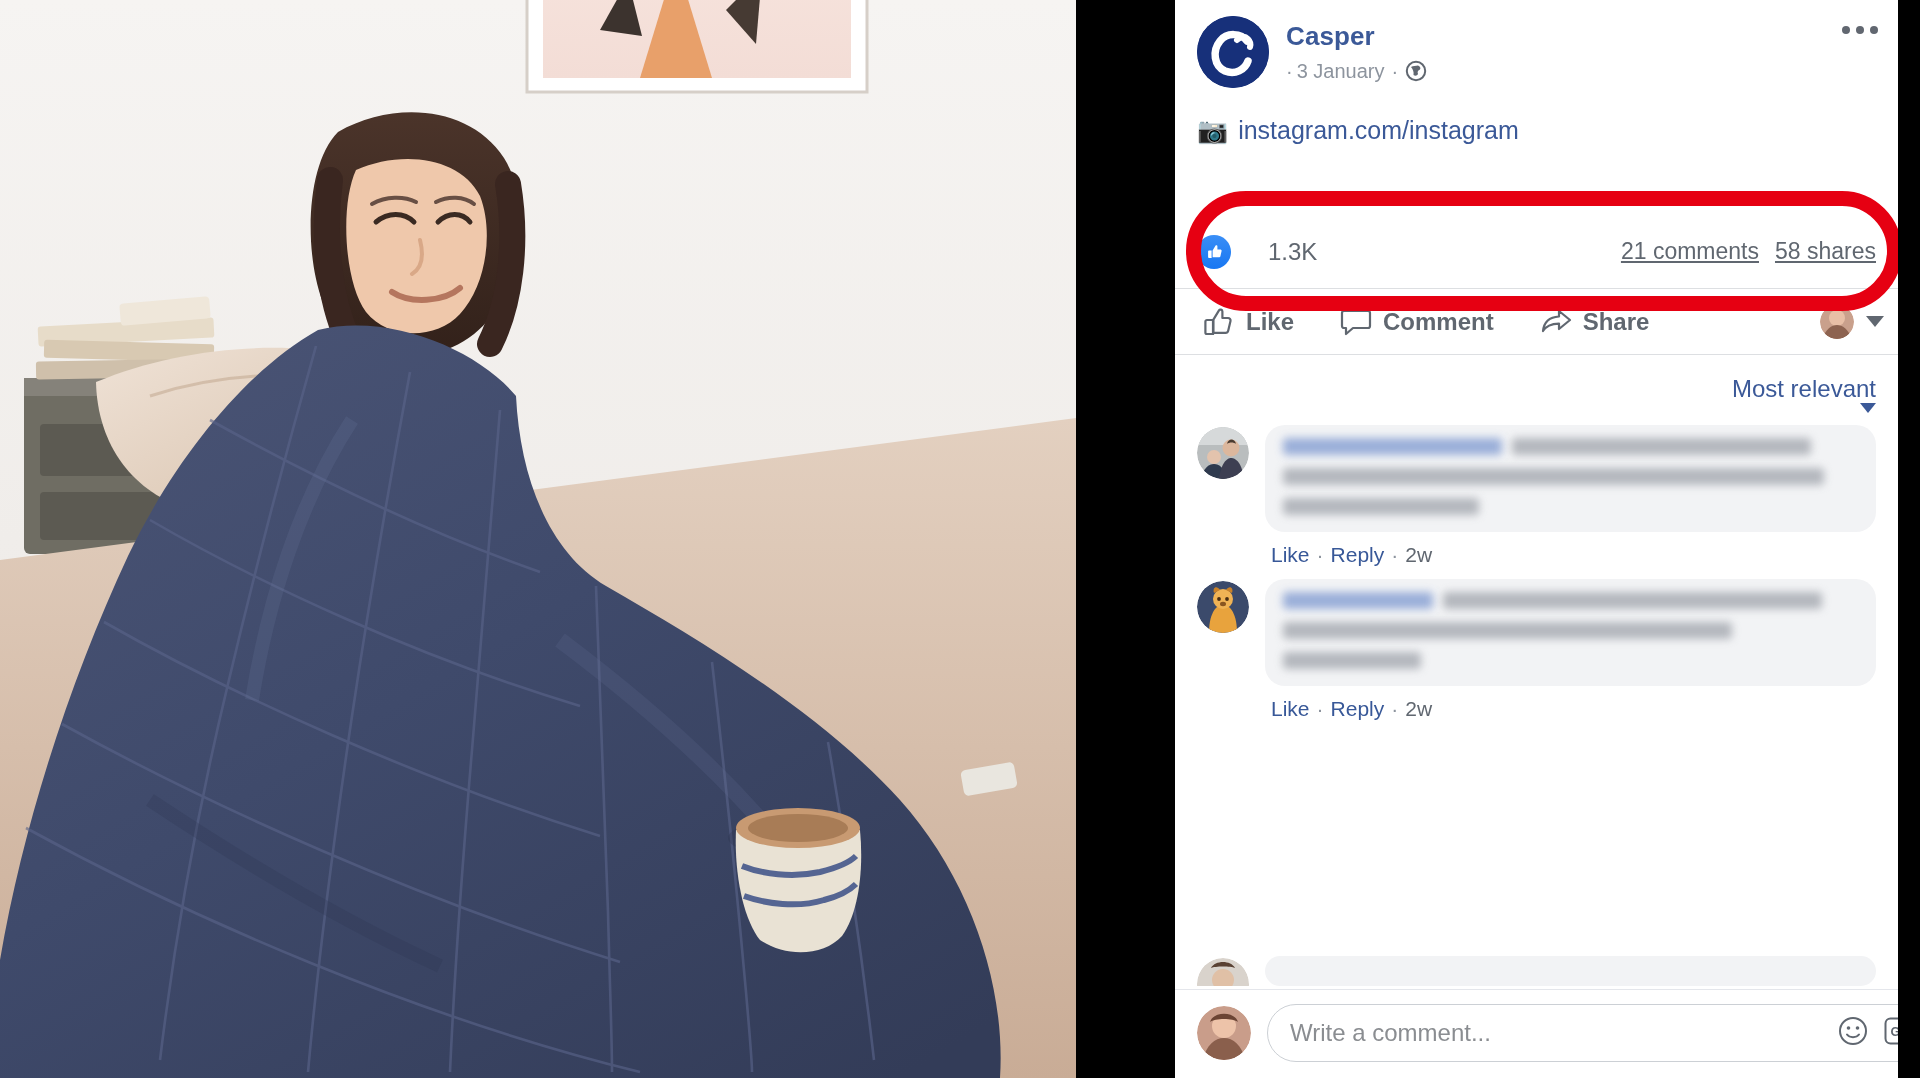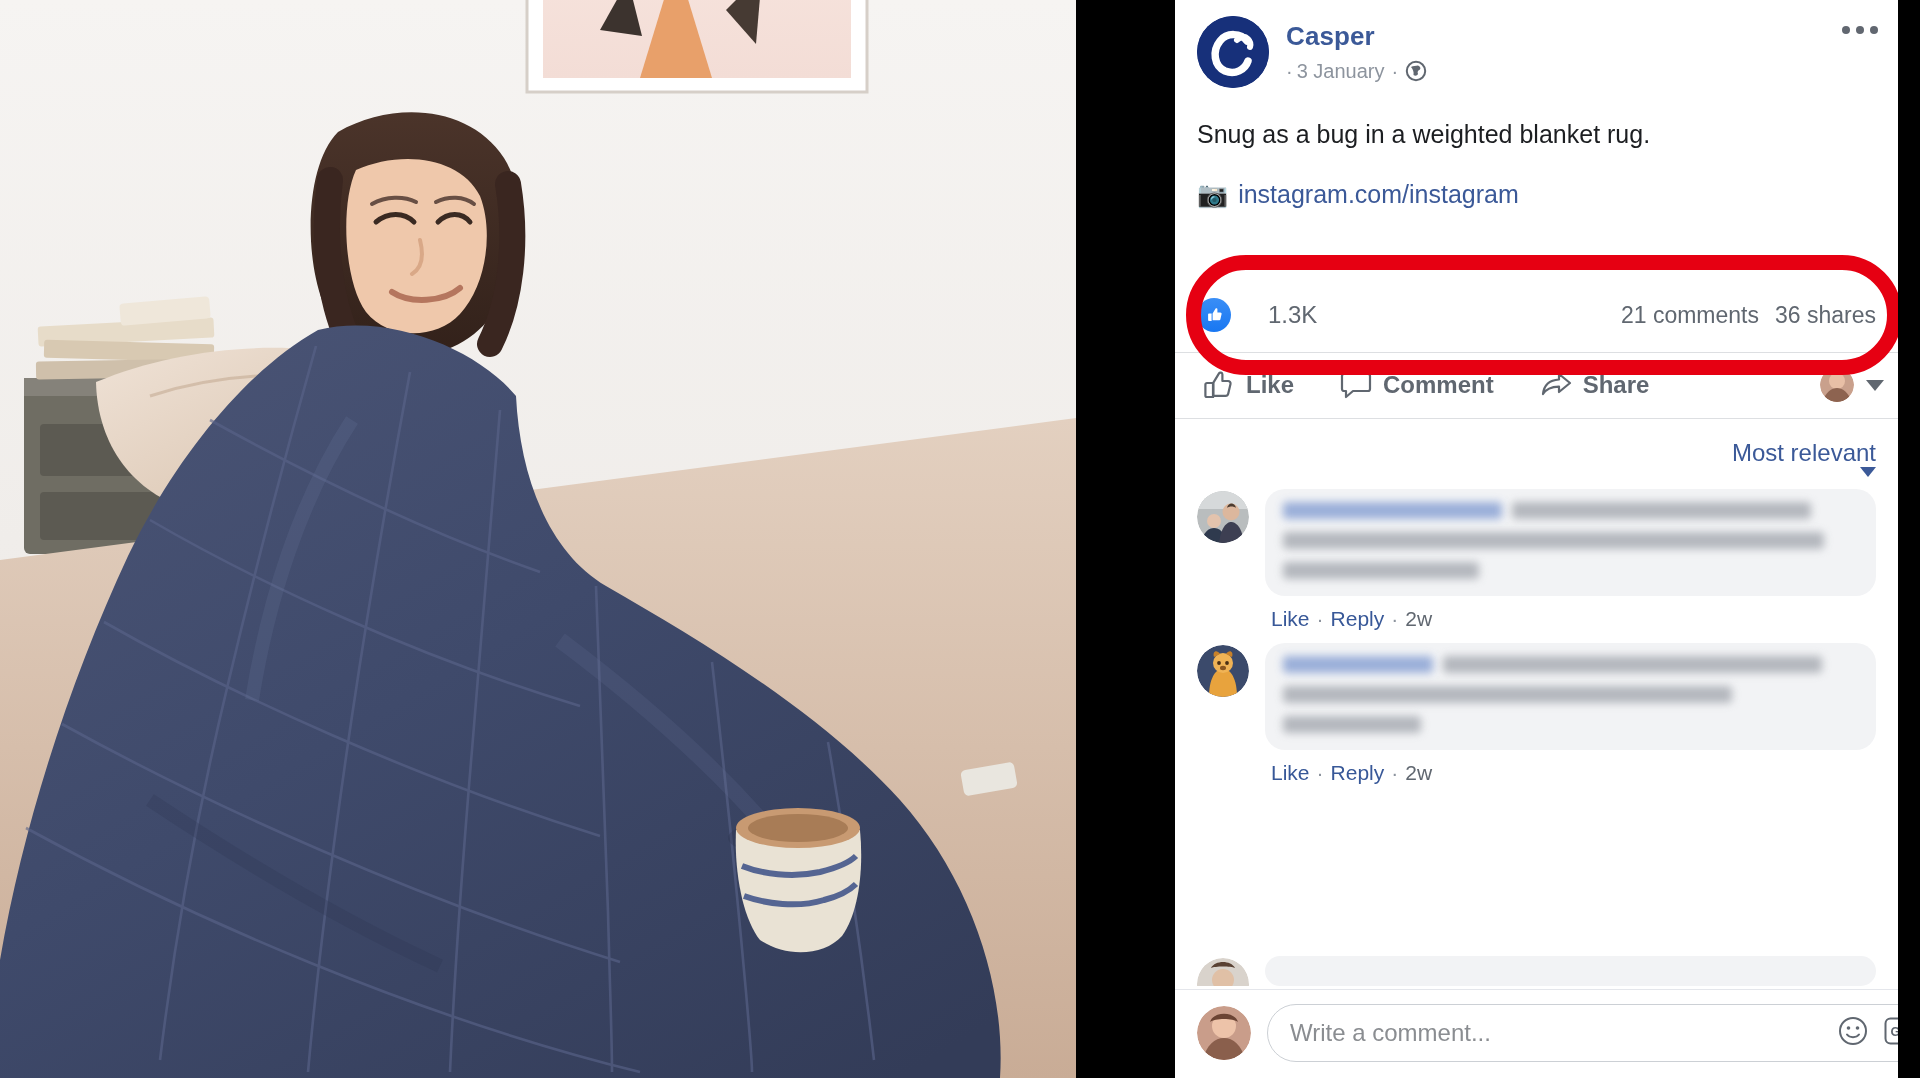--- a/index.html
+++ b/index.html
@@ -146,20 +146,21 @@
     margin-left: 13px;
     font-size: 24px;
     color: #606770;
   }
   .stats-right {
     margin-left: auto;
     display: flex;
     gap: 16px;
     font-size: 23px;
     color: #606770;
+    text-decoration: underline;
   }
   .stat-link { cursor: pointer; }
 
   
   .red-oval {
     position: absolute;
     left: 11px;
     top: -24px;
     width: 716px;
     height: 120px;
@@ -490,41 +491,40 @@
         </div>
       </div>
 
       <div class="more-dots">
         <i></i>
         <i></i>
         <i></i>
       </div>
     </div>
 
-    <div class="post-body">Snug as a bug in a weighted blanket rug.</div>
 
     <div class="link-row">
       <span class="cam-emoji">📷</span>
       <span class="post-link">instagram.com/instagram</span>
     </div>
 
     <div class="stats-zone">
       <div class="stats-row">
         <div class="reaction-pill">
           <span class="thumb-badge">
             <svg width="20" height="20" viewBox="0 0 20 20">
               <path d="M5 8.6 h2.6 v7.4 H5 a.9.9 0 0 1 -.9-.9 V9.5 A.9.9 0 0 1 5 8.6 Z" fill="#fff"></path>
               <path d="M8.6 8.4 L11.6 3.6 c.5-.8 1.8-.5 1.8 .6 V7.5 h2.9 c.9 0 1.5 .8 1.3 1.6 l-1.2 5.1 c-.15 .6 -.7 1.1 -1.35 1.1 H8.6 Z" fill="#fff"></path>
             </svg>
           </span>
           <span class="react-count">1.3K</span>
         </div>
         <div class="stats-right">
           <span class="stat-link">21 comments</span>
-          <span class="stat-link">36 shares</span>
+          <span class="stat-link">58 shares</span>
         </div>
       </div>
       <div class="red-oval"></div>
     </div>
 
     <div class="action-bar">
       <div class="action-btn">
         <span class="ic">
           <svg width="32" height="30" viewBox="0 0 32 30">
             <path d="M4 13 h6 v14 H4 a1.6 1.6 0 0 1 -1.6 -1.6 V14.6 A1.6 1.6 0 0 1 4 13 Z" fill="none" stroke="#606770" stroke-width="2.2"></path>

